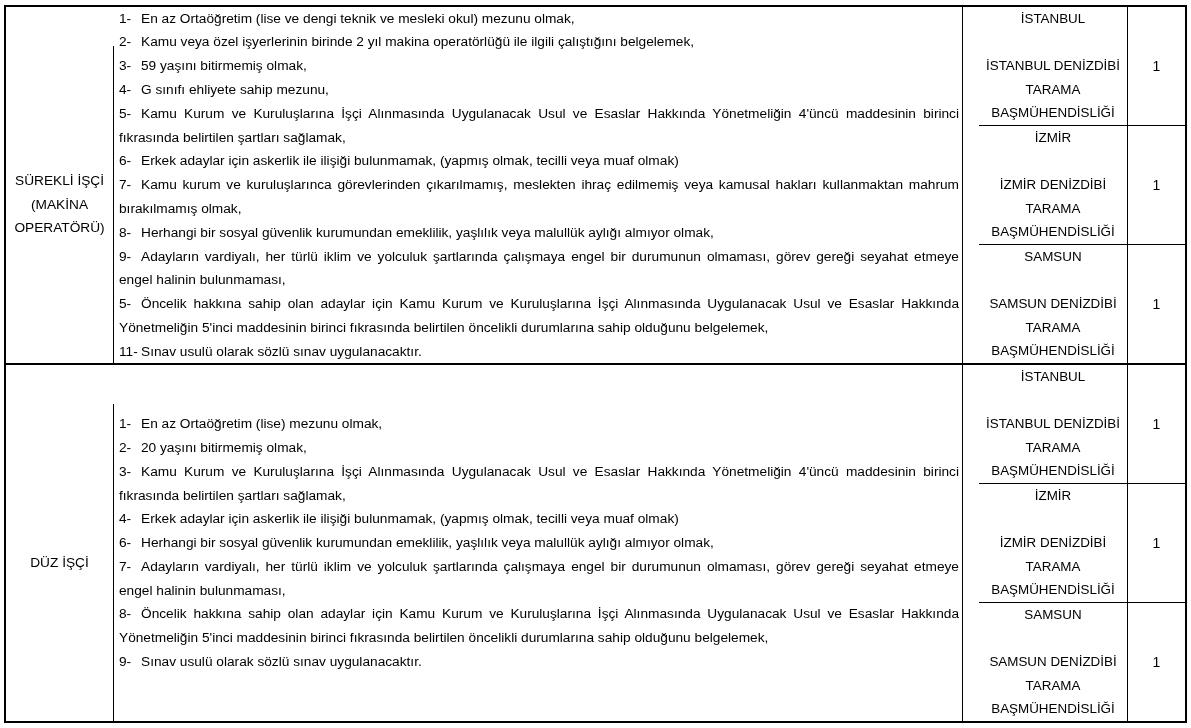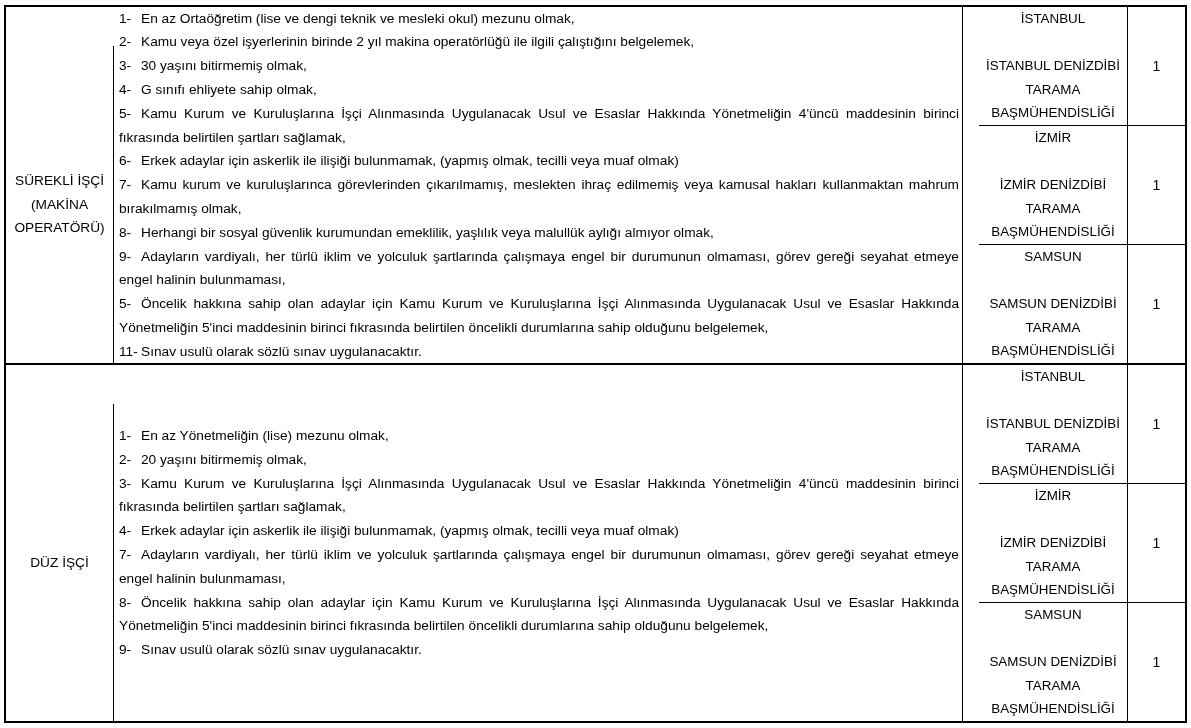--- a/index.html
+++ b/index.html
@@ -69,22 +69,22 @@
 
 <div class="page">
   <div class="job-table" id="job-table">
       <section class="major-row">
     <div class="title-cell">
       <div>SÜREKLİ İŞÇİ (MAKİNA OPERATÖRÜ)</div>
     </div>
     <div class="req-cell">
           <div class="req-item"><span class="req-num">1-</span><span class="req-text">En az Ortaöğretim (lise ve dengi teknik ve mesleki okul) mezunu olmak,</span></div>
           <div class="req-item"><span class="req-num">2-</span><span class="req-text">Kamu veya özel işyerlerinin birinde 2 yıl makina operatörlüğü ile ilgili çalıştığını belgelemek,</span></div>
-          <div class="req-item"><span class="req-num">3-</span><span class="req-text">30 yaşını bitirmemiş olmak,</span></div>
-          <div class="req-item"><span class="req-num">4-</span><span class="req-text">G sınıfı ehliyete sahip olmak,</span></div>
+          <div class="req-item"><span class="req-num">3-</span><span class="req-text">59 yaşını bitirmemiş olmak,</span></div>
+          <div class="req-item"><span class="req-num">4-</span><span class="req-text">G sınıfı ehliyete sahip mezunu,</span></div>
           <div class="req-item"><span class="req-num">5-</span><span class="req-text">Kamu Kurum ve Kuruluşlarına İşçi Alınmasında Uygulanacak Usul ve Esaslar Hakkında Yönetmeliğin 4'üncü maddesinin birinci fıkrasında belirtilen şartları sağlamak,</span></div>
           <div class="req-item"><span class="req-num">6-</span><span class="req-text">Erkek adaylar için askerlik ile ilişiği bulunmamak, (yapmış olmak, tecilli veya muaf olmak)</span></div>
           <div class="req-item"><span class="req-num">7-</span><span class="req-text">Kamu kurum ve kuruluşlarınca görevlerinden çıkarılmamış, meslekten ihraç edilmemiş veya kamusal hakları kullanmaktan mahrum bırakılmamış olmak,</span></div>
           <div class="req-item"><span class="req-num">8-</span><span class="req-text">Herhangi bir sosyal güvenlik kurumundan emeklilik, yaşlılık veya malullük aylığı almıyor olmak,</span></div>
           <div class="req-item"><span class="req-num">9-</span><span class="req-text">Adayların vardiyalı, her türlü iklim ve yolculuk şartlarında çalışmaya engel bir durumunun olmaması, görev gereği seyahat etmeye engel halinin bulunmaması,</span></div>
           <div class="req-item"><span class="req-num">5-</span><span class="req-text">Öncelik hakkına sahip olan adaylar için Kamu Kurum ve Kuruluşlarına İşçi Alınmasında Uygulanacak Usul ve Esaslar Hakkında Yönetmeliğin 5'inci maddesinin birinci fıkrasında belirtilen öncelikli durumlarına sahip olduğunu belgelemek,</span></div>
           <div class="req-item"><span class="req-num">11-</span><span class="req-text">Sınav usulü olarak sözlü sınav uygulanacaktır.</span></div>
         </div>
     <div class="loc-col">
           <div class="place-row">
@@ -108,24 +108,25 @@
     </div>
     <div class="count-cell">1</div>
   </div>
         </div>
   </section>
       <section class="major-row">
     <div class="title-cell">
       <div>DÜZ İŞÇİ</div>
     </div>
     <div class="req-cell">
-          <div class="req-item"><span class="req-num">1-</span><span class="req-text">En az Yönetmeliğin (lise) mezunu olmak,</span></div>
+          <div class="req-item"><span class="req-num">1-</span><span class="req-text">En az Ortaöğretim (lise) mezunu olmak,</span></div>
           <div class="req-item"><span class="req-num">2-</span><span class="req-text">20 yaşını bitirmemiş olmak,</span></div>
           <div class="req-item"><span class="req-num">3-</span><span class="req-text">Kamu Kurum ve Kuruluşlarına İşçi Alınmasında Uygulanacak Usul ve Esaslar Hakkında Yönetmeliğin 4'üncü maddesinin birinci fıkrasında belirtilen şartları sağlamak,</span></div>
           <div class="req-item"><span class="req-num">4-</span><span class="req-text">Erkek adaylar için askerlik ile ilişiği bulunmamak, (yapmış olmak, tecilli veya muaf olmak)</span></div>
+          <div class="req-item"><span class="req-num">6-</span><span class="req-text">Herhangi bir sosyal güvenlik kurumundan emeklilik, yaşlılık veya malullük aylığı almıyor olmak,</span></div>
           <div class="req-item"><span class="req-num">7-</span><span class="req-text">Adayların vardiyalı, her türlü iklim ve yolculuk şartlarında çalışmaya engel bir durumunun olmaması, görev gereği seyahat etmeye engel halinin bulunmaması,</span></div>
           <div class="req-item"><span class="req-num">8-</span><span class="req-text">Öncelik hakkına sahip olan adaylar için Kamu Kurum ve Kuruluşlarına İşçi Alınmasında Uygulanacak Usul ve Esaslar Hakkında Yönetmeliğin 5'inci maddesinin birinci fıkrasında belirtilen öncelikli durumlarına sahip olduğunu belgelemek,</span></div>
           <div class="req-item"><span class="req-num">9-</span><span class="req-text">Sınav usulü olarak sözlü sınav uygulanacaktır.</span></div>
         </div>
     <div class="loc-col">
           <div class="place-row">
     <div class="place-cell">
       <div class="city">İSTANBUL</div>
       <div class="office">İSTANBUL DENİZDİBİ TARAMA BAŞMÜHENDİSLİĞİ</div>
     </div>

